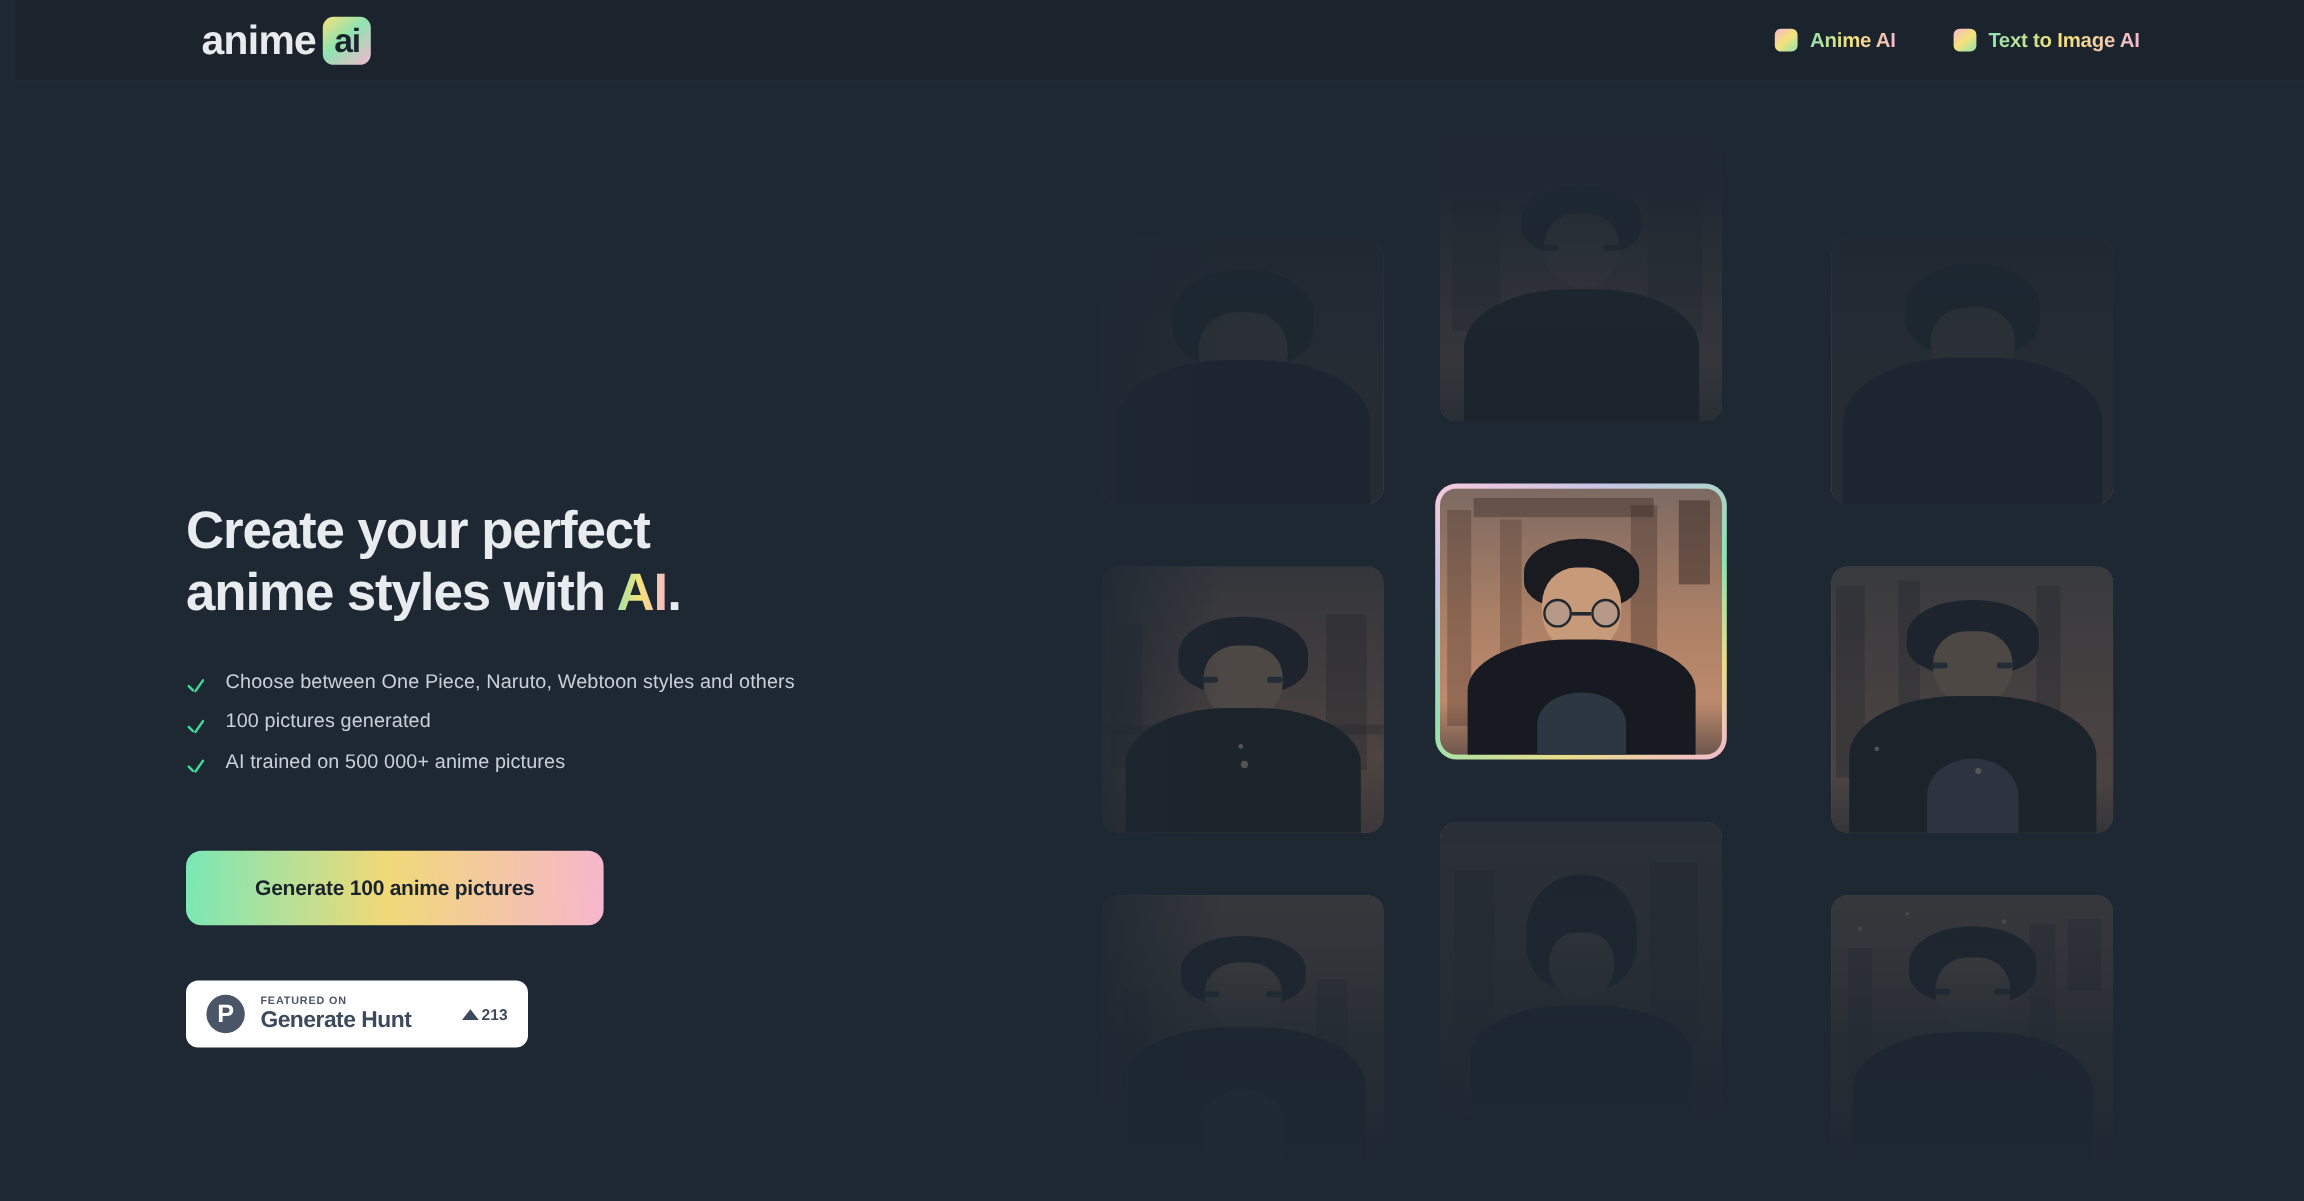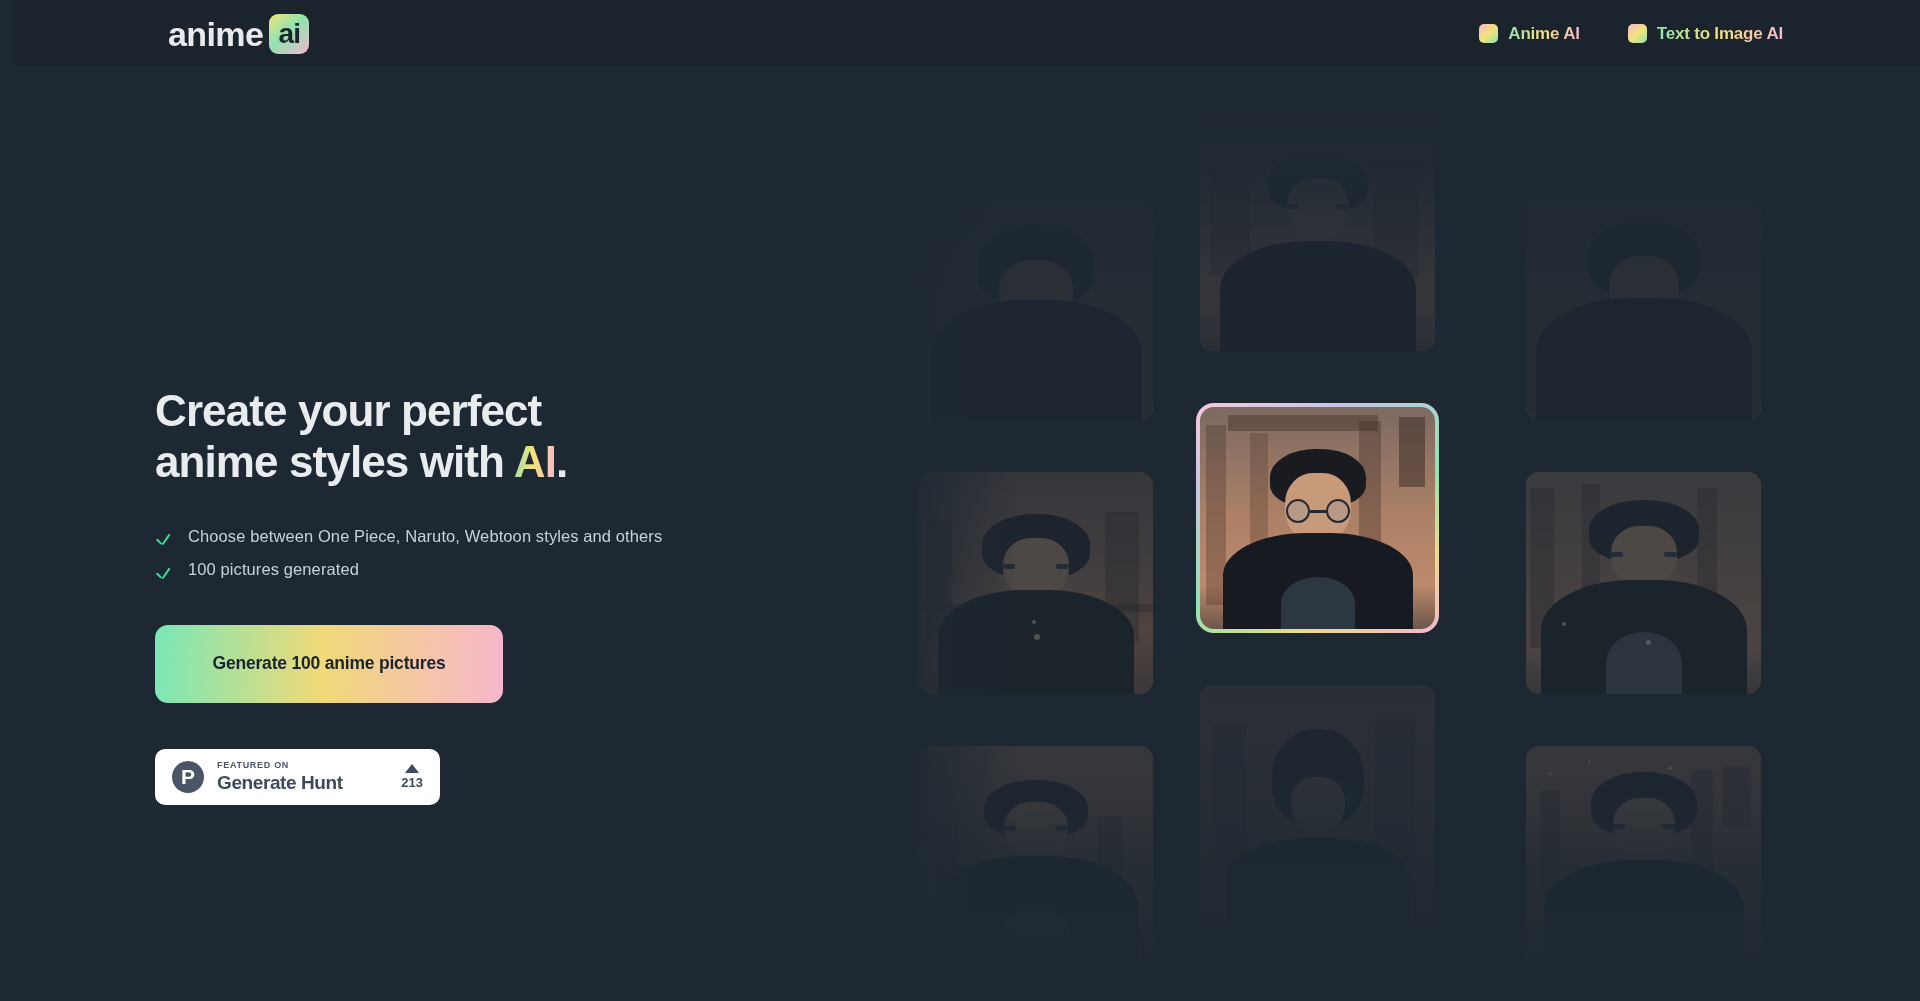--- a/index.html
+++ b/index.html
@@ -54,21 +54,21 @@
     background:linear-gradient(95deg,#8fe3b0 0%,#f5e27a 48%,#f4b8cf 100%);
     -webkit-background-clip:text; background-clip:text;
     -webkit-text-fill-color:transparent; color:transparent;
     white-space:nowrap;
   }
 
   
   .hero { position:absolute; left:155px; top:385px; width:660px; z-index:20; }
   .h1 {
     font-size:44px; font-weight:bold; color:#e9ecef;
-    line-height:1.16; letter-spacing:-0.9px;
+    line-height:1.16; letter-spacing:-0.9px;margin-top:32px;
   }
   .h1 .ai-grad {
     background:linear-gradient(95deg,#8fe3b0 0%,#f5e27a 45%,#f4b8cf 100%);
     -webkit-background-clip:text; background-clip:text;
     -webkit-text-fill-color:transparent; color:transparent;
   }
   .h1 .dot { color:#e9ecef; }
 
   .features { margin-top:38px; width:560px; }
   .feat { display:flex; align-items:flex-start; gap:18px; margin-bottom:10px; }
@@ -83,23 +83,23 @@
   .check::before { width:2.2px; height:7px;  left:3px;  top:6px;
                    transform:rotate(-45deg); }
   .check::after  { width:2.2px; height:13px; left:9.5px; top:1px;
                    transform:rotate(35deg); }
   .feat-txt {
     font-size:16.5px; color:#c9d1d9; line-height:1.42;
     letter-spacing:0.1px;
   }
 
   .cta {
-    margin-top:43px;
+    margin-top:62px;
     display:inline-flex; align-items:center; justify-content:center;
-    width:348px; height:78px; border:none; border-radius:13px;
+    width:348px; height:62px; border:none; border-radius:13px;
     background:linear-gradient(92deg,#7ae7b6 0%,#f0d978 48%,#f7b6cc 100%);
     font-size:17.5px; font-weight:bold; color:#1b242d;
     letter-spacing:-0.2px; cursor:pointer;
     font-family:"Liberation Sans", sans-serif;
   }
 
   .ph-badge {
     margin-top:46px;
     display:flex; align-items:center;
     width:285px; height:56px; border-radius:10px;
@@ -109,21 +109,21 @@
   .ph-logo {
     flex:none; width:32px; height:32px; border-radius:50%;
     background:#4a5568; display:flex; align-items:center; justify-content:center;
     color:#ffffff; font-size:21px; font-weight:bold; line-height:1;
   }
   .ph-mid { flex:1; display:flex; flex-direction:column; justify-content:center; }
   .ph-small { font-size:9px; font-weight:bold; color:#4a5568;
               letter-spacing:0.7px; line-height:1.25; }
   .ph-name  { font-size:19px; font-weight:bold; color:#3d4a5c;
               letter-spacing:-0.4px; line-height:1.15; }
-  .ph-right { flex:none; display:flex; flex-direction:column;
+  .ph-right { flex:none; display:flex; 
               align-items:center; gap:2px; }
   .ph-arrow { width:0; height:0; border-left:7px solid transparent;
               border-right:7px solid transparent; border-bottom:9px solid #3d4a5c; }
   .ph-count { font-size:13px; font-weight:bold; color:#3d4a5c; }
 
   
   .grid { position:absolute; left:900px; top:68px;
           width:1020px; height:933px; overflow:hidden; }
   .col { position:absolute; width:235px; }
   .col-1 { left:18px;  top:130px; }
@@ -258,20 +258,24 @@
   </h1>
 
   <ul class="features" style="list-style:none;">
     <li class="feat">
       <span class="check"></span>
       <span class="feat-txt">Choose between One Piece, Naruto, Webtoon styles and others</span>
     </li>
     <li class="feat">
       <span class="check"></span>
       <span class="feat-txt">100 pictures generated</span>
+    </li>
+    <li class="feat">
+      <span class="check"></span>
+      <span class="feat-txt">AI trained on 500 000+ anime pictures</span>
     </li>
   </ul>
 
   <button class="cta">Generate 100 anime pictures</button>
 
   <a class="ph-badge" href="#">
     <span class="ph-logo">P</span>
     <span class="ph-mid">
       <span class="ph-small">FEATURED ON</span>
       <span class="ph-name">Generate Hunt</span>

